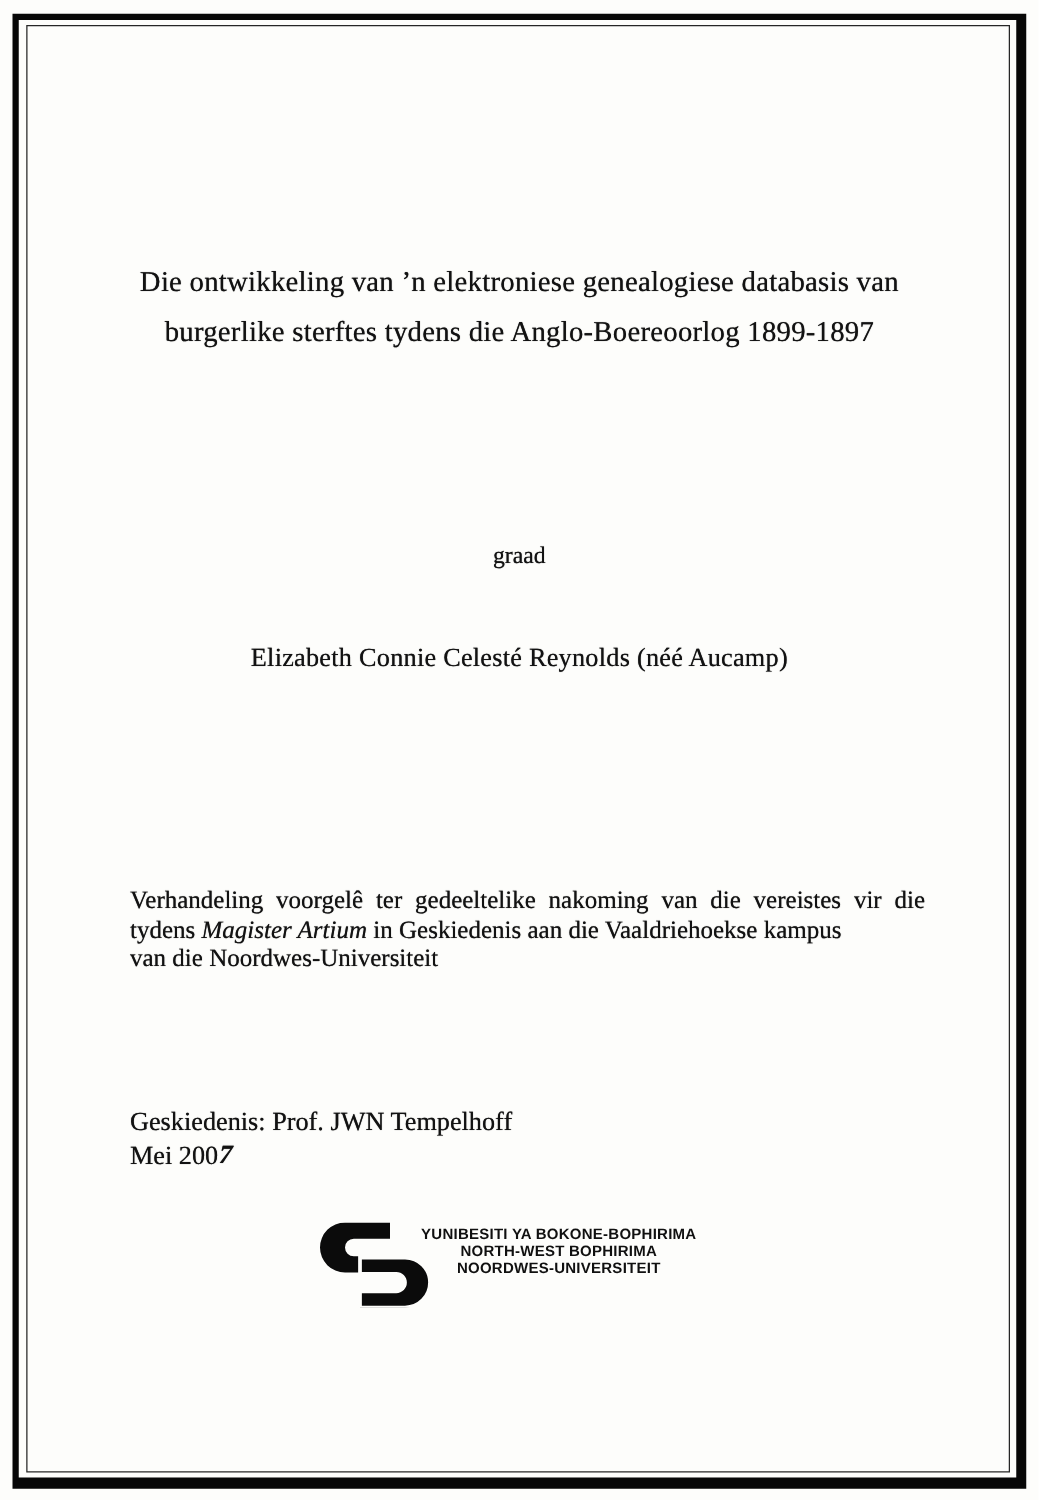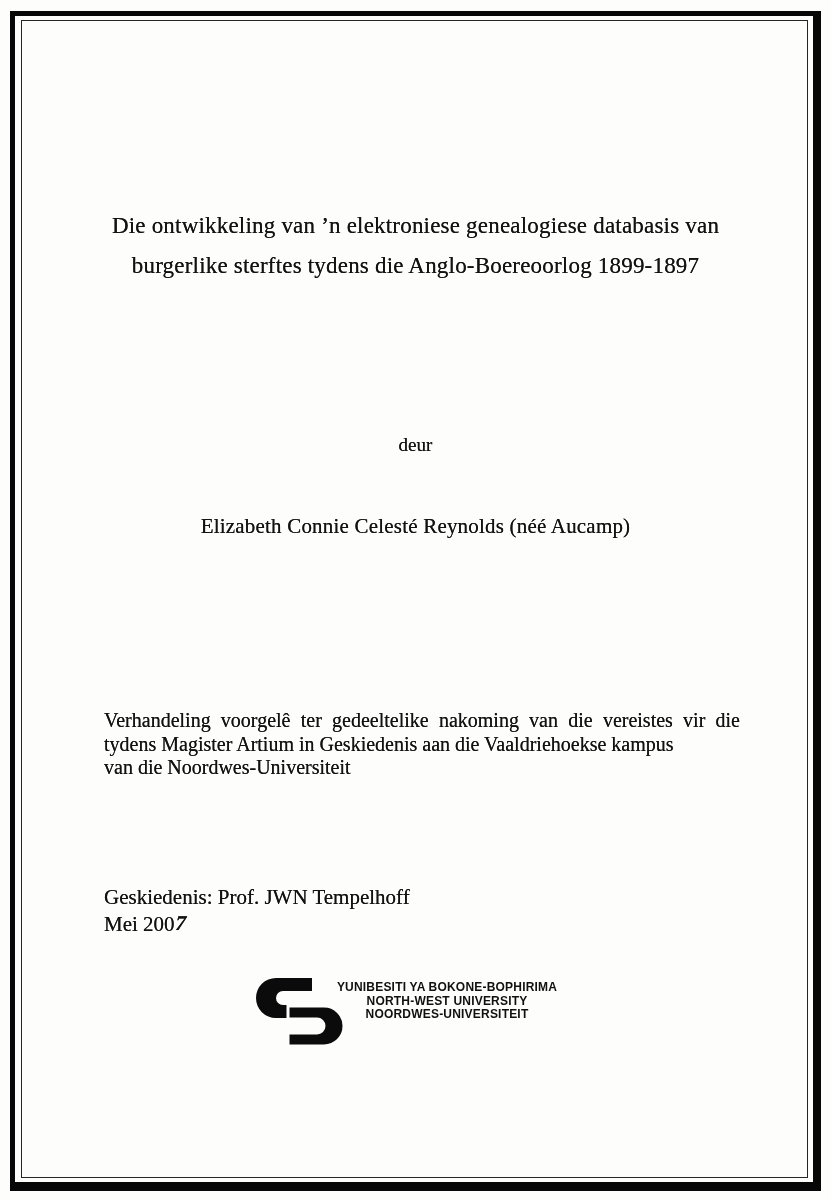--- a/index.html
+++ b/index.html
@@ -33,21 +33,21 @@
   }
   .author{
     position:absolute;left:0;right:0;top:514px;
     font-size:21px;text-align:center;letter-spacing:.2px;
   }
   .statement{
     position:absolute;left:104px;top:661px;width:636px;
     font-size:20px;line-height:23.5px;
   }
   .statement .jline{ text-align:justify; text-align-last:justify;margin-top:48px; }
-  .statement .it{ }
+  .statement .it{ font-style:italic; }
   .supervisor{
     position:absolute;left:104px;top:884px;
     font-size:21px;line-height:27px;
   }
   .digit7{
     display:inline-block;
     transform:skewX(-14deg) translateY(-1px);
     font-weight:600;
   }
   .logo-row{ position:absolute;left:256px;top:977px;width:400px;height:75px; }
@@ -66,21 +66,21 @@
 <div class="page">
 
   <div class="frame-outer"></div>
   <div class="frame-inner"></div>
 
   <div class="title serifink">
     <div>Die ontwikkeling van ’n elektroniese genealogiese databasis van</div>
     <div>burgerlike sterftes tydens die Anglo-Boereoorlog 1899-1897</div>
   </div>
 
-  <div class="byline serifink">deur</div>
+  <div class="byline serifink">graad</div>
 
   <div class="author serifink">Elizabeth Connie Celesté Reynolds (néé Aucamp)</div>
 
   <div class="statement serifink">
     <div class="jline">Verhandeling voorgelê ter gedeeltelike nakoming van die vereistes vir die</div>
     <div><span>tydens </span><span class="it">Magister Artium</span><span> in Geskiedenis aan die Vaaldriehoekse kampus</span></div>
     <div>van die Noordwes-Universiteit</div>
   </div>
 
   <div class="supervisor serifink">
@@ -92,18 +92,18 @@
     <svg class="logo-mark" width="88" height="68" viewBox="0 0 88 68" aria-hidden="true">
 
       <path d="M56,0 H20 A20,20 0 0 0 20,40 H56 V27 H27 A7,7 0 0 1 27,13 H56 Z" fill="#0b0b0b"></path>
 
       <g transform="rotate(180 44 34)">
         <path d="M56,0 H20 A20,20 0 0 0 20,40 H56 V27 H27 A7,7 0 0 1 27,13 H56 Z" fill="#0b0b0b" stroke="#fdfdfb" stroke-width="3"></path>
       </g>
     </svg>
     <div class="logo-text">
       <div>YUNIBESITI YA BOKONE-BOPHIRIMA</div>
-      <div>NORTH-WEST UNIVERSITY</div>
+      <div>NORTH-WEST BOPHIRIMA</div>
       <div>NOORDWES-UNIVERSITEIT</div>
     </div>
   </div>
 
 </div>
 
 </body></html>

